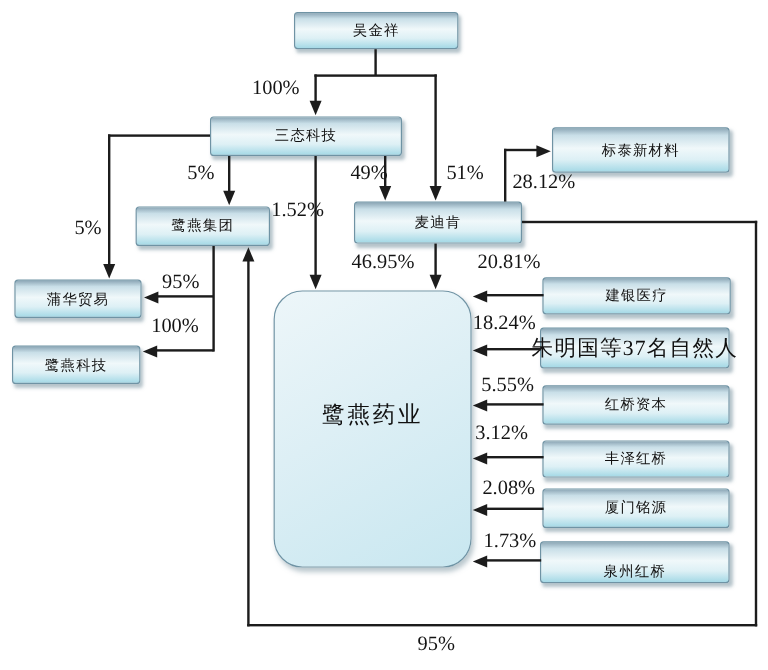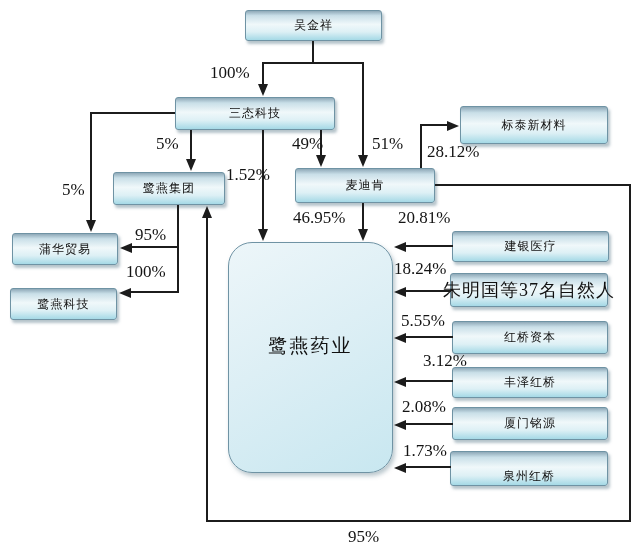--- a/index.html
+++ b/index.html
@@ -123,17 +123,17 @@
     <div class="lbl" style="left: 156px; top: 134px;">5%</div>
     <div class="lbl" style="left: 62px; top: 180px;">5%</div>
     <div class="lbl" style="left: 226px; top: 165px;">1.52%</div>
     <div class="lbl" style="left: 293px; top: 208px;">46.95%</div>
     <div class="lbl" style="left: 427px; top: 142px;">28.12%</div>
     <div class="lbl" style="left: 135px; top: 225px;">95%</div>
     <div class="lbl" style="left: 126px; top: 262px;">100%</div>
     <div class="lbl" style="left: 398px; top: 208px;">20.81%</div>
     <div class="lbl" style="left: 394px; top: 259px;">18.24%</div>
     <div class="lbl" style="left: 401px; top: 311px;">5.55%</div>
-    <div class="lbl" style="left: 396px; top: 351px; padding-left: 27px;">3.12%</div>
+    <div class="lbl" style="left: 396px; top: 351px;">3.12%</div>
     <div class="lbl" style="left: 402px; top: 397px;">2.08%</div>
     <div class="lbl" style="left: 403px; top: 441px;">1.73%</div>
     <div class="lbl" style="left: 348px; top: 527px;">95%</div>
   </div>
 
 </body></html>

